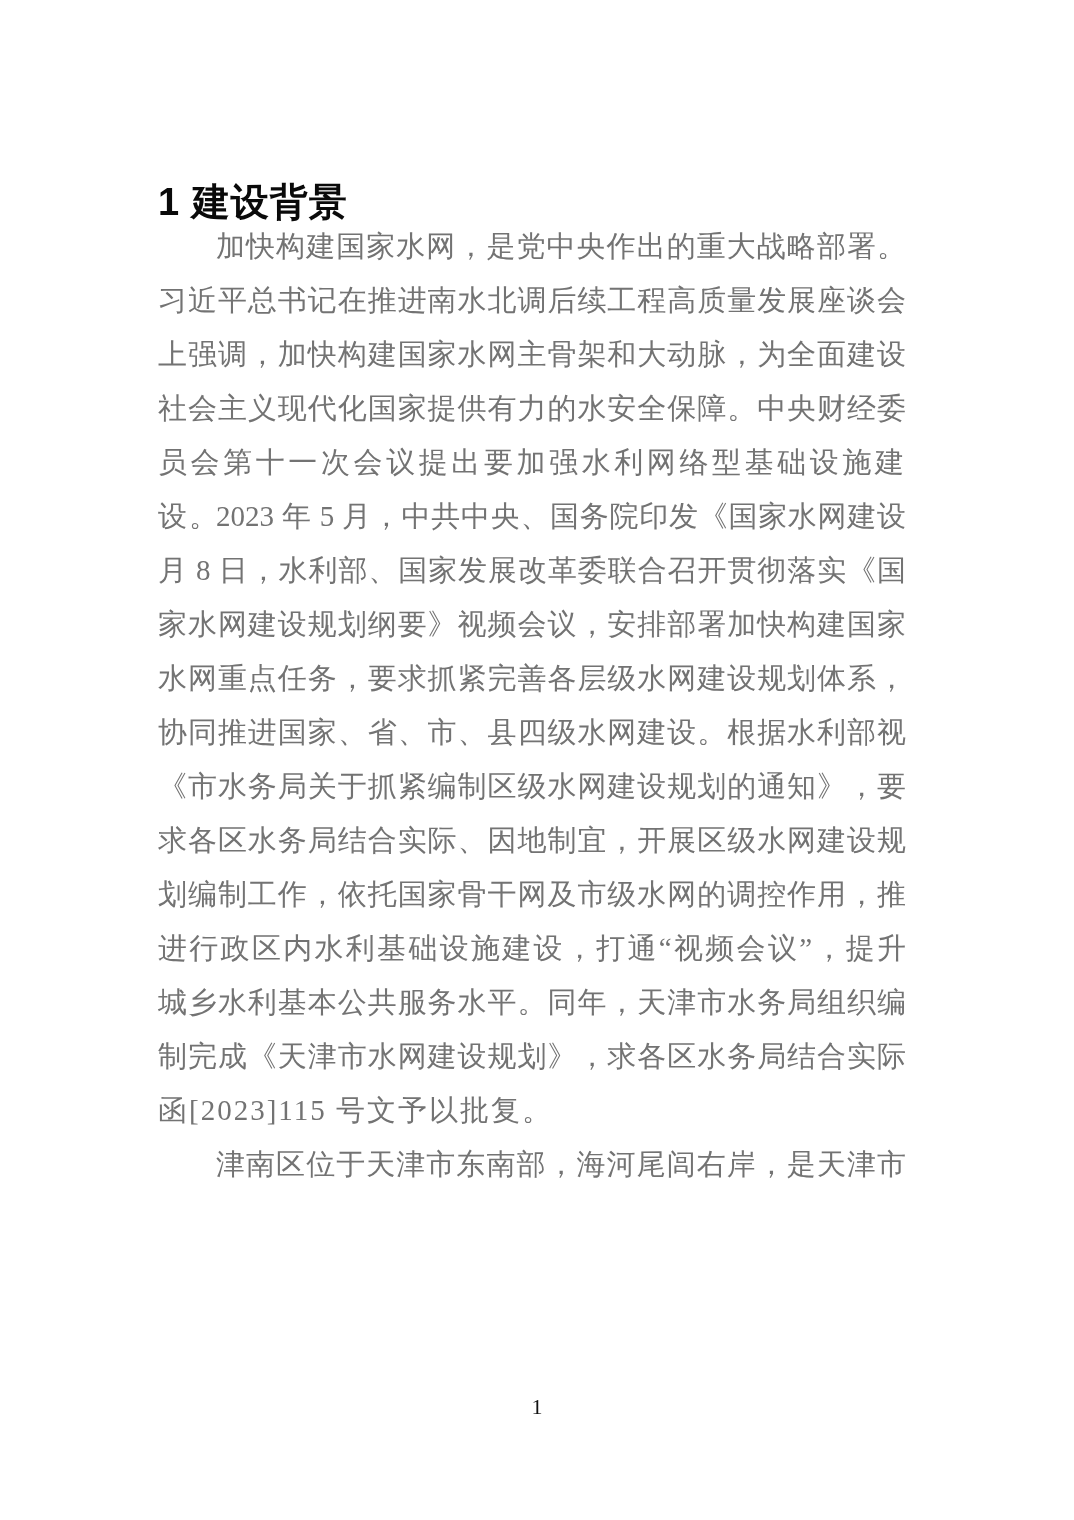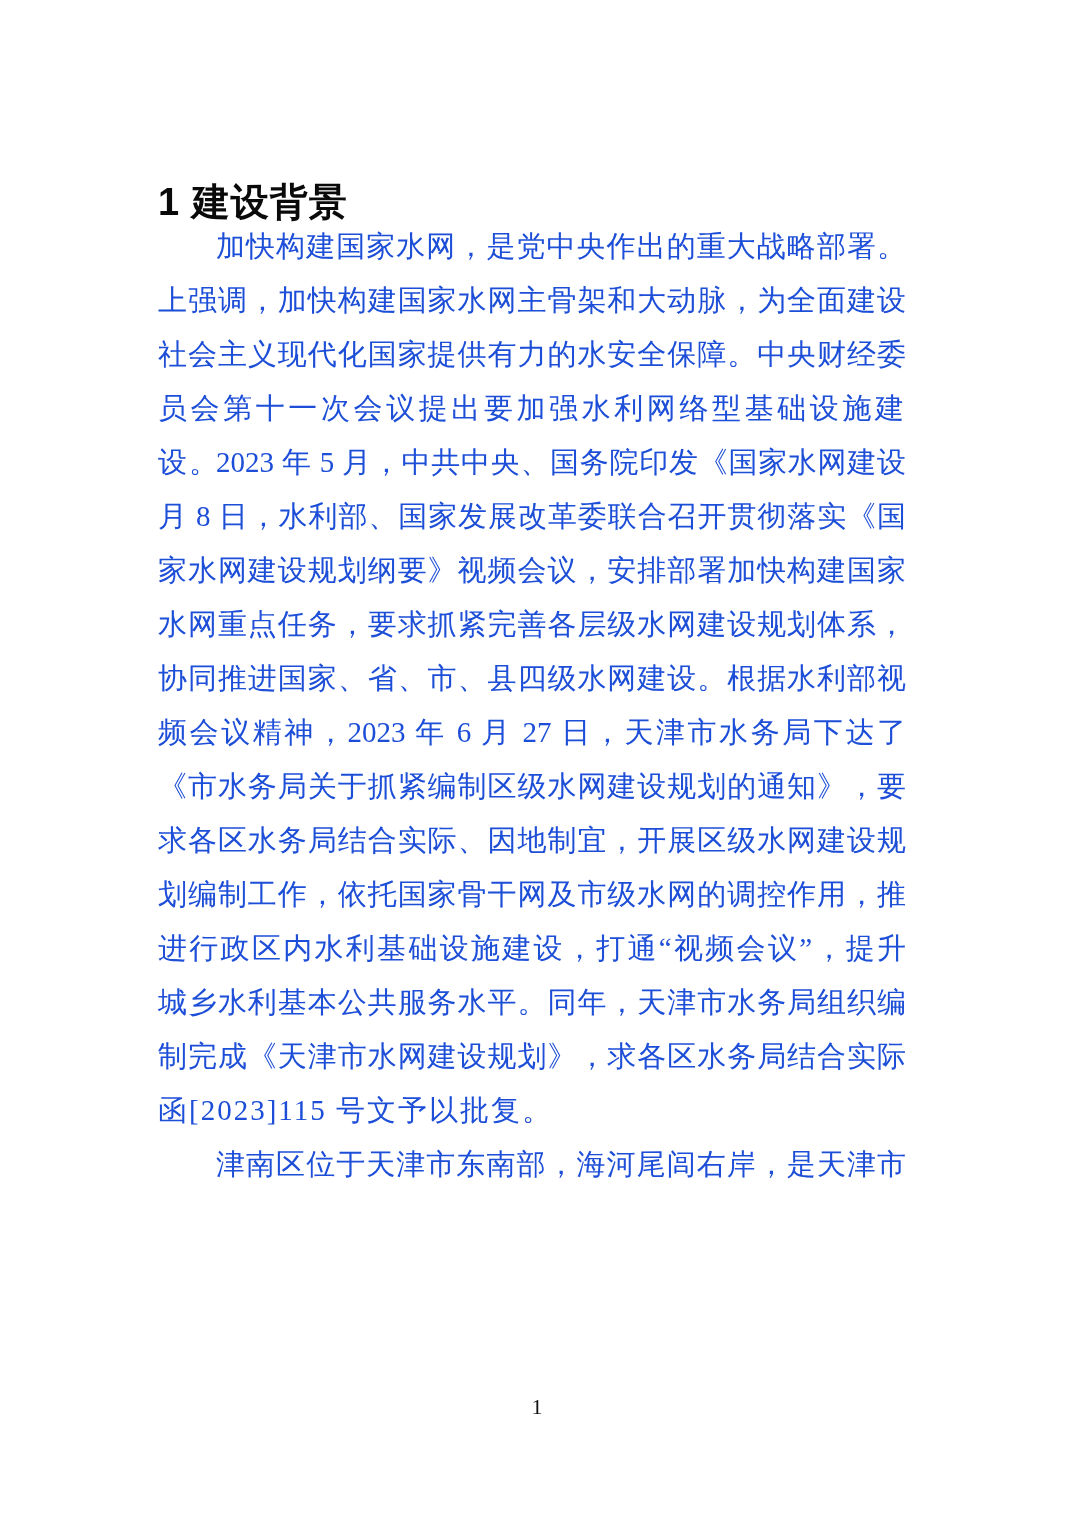--- a/index.html
+++ b/index.html
@@ -33,21 +33,21 @@
     left: 158px;
     top: 219px;
     width: 748px;
   }
   .line {
     font-size: 29px;
     line-height: 54px;
     height: 54px;
     text-align: justify;
     text-align-last: justify;
-    color: #1d4ed8;
+    color: #737373;
   }
   .line.indent {
     text-indent: 2em;
   }
   .line.end {
     text-align-last: left;
     letter-spacing: 2px;
     font-family: Liberation Serif, serif;
   }
   .page-number {
@@ -64,30 +64,30 @@
 </head>
 <body>
 
 <div class="page">
 
   <h1 class="heading">1 建设背景</h1>
 
   <div class="body-text">
 
     <div class="line indent">加快构建国家水网，是党中央作出的重大战略部署。</div>
+    <div class="line">习近平总书记在推进南水北调后续工程高质量发展座谈会</div>
     <div class="line">上强调，加快构建国家水网主骨架和大动脉，为全面建设</div>
     <div class="line">社会主义现代化国家提供有力的水安全保障。中央财经委</div>
     <div class="line end">员会第十一次会议提出要加强水利网络型基础设施建设。</div>
 
     <div class="line indent">2023 年 5 月，中共中央、国务院印发《国家水网建设</div>
     <div class="line">月 8 日，水利部、国家发展改革委联合召开贯彻落实《国</div>
     <div class="line">家水网建设规划纲要》视频会议，安排部署加快构建国家</div>
     <div class="line">水网重点任务，要求抓紧完善各层级水网建设规划体系，</div>
     <div class="line">协同推进国家、省、市、县四级水网建设。根据水利部视</div>
-    <div class="line">频会议精神，2023 年 6 月 27 日，天津市水务局下达了</div>
     <div class="line">《市水务局关于抓紧编制区级水网建设规划的通知》，要</div>
     <div class="line">求各区水务局结合实际、因地制宜，开展区级水网建设规</div>
     <div class="line">划编制工作，依托国家骨干网及市级水网的调控作用，推</div>
     <div class="line">进行政区内水利基础设施建设，打通“视频会议”，提升</div>
     <div class="line">城乡水利基本公共服务水平。同年，天津市水务局组织编</div>
     <div class="line">制完成《天津市水网建设规划》，求各区水务局结合实际</div>
     <div class="line end">函[2023]115 号文予以批复。</div>
 
     <div class="line indent">津南区位于天津市东南部，海河尾闾右岸，是天津市</div>
 

